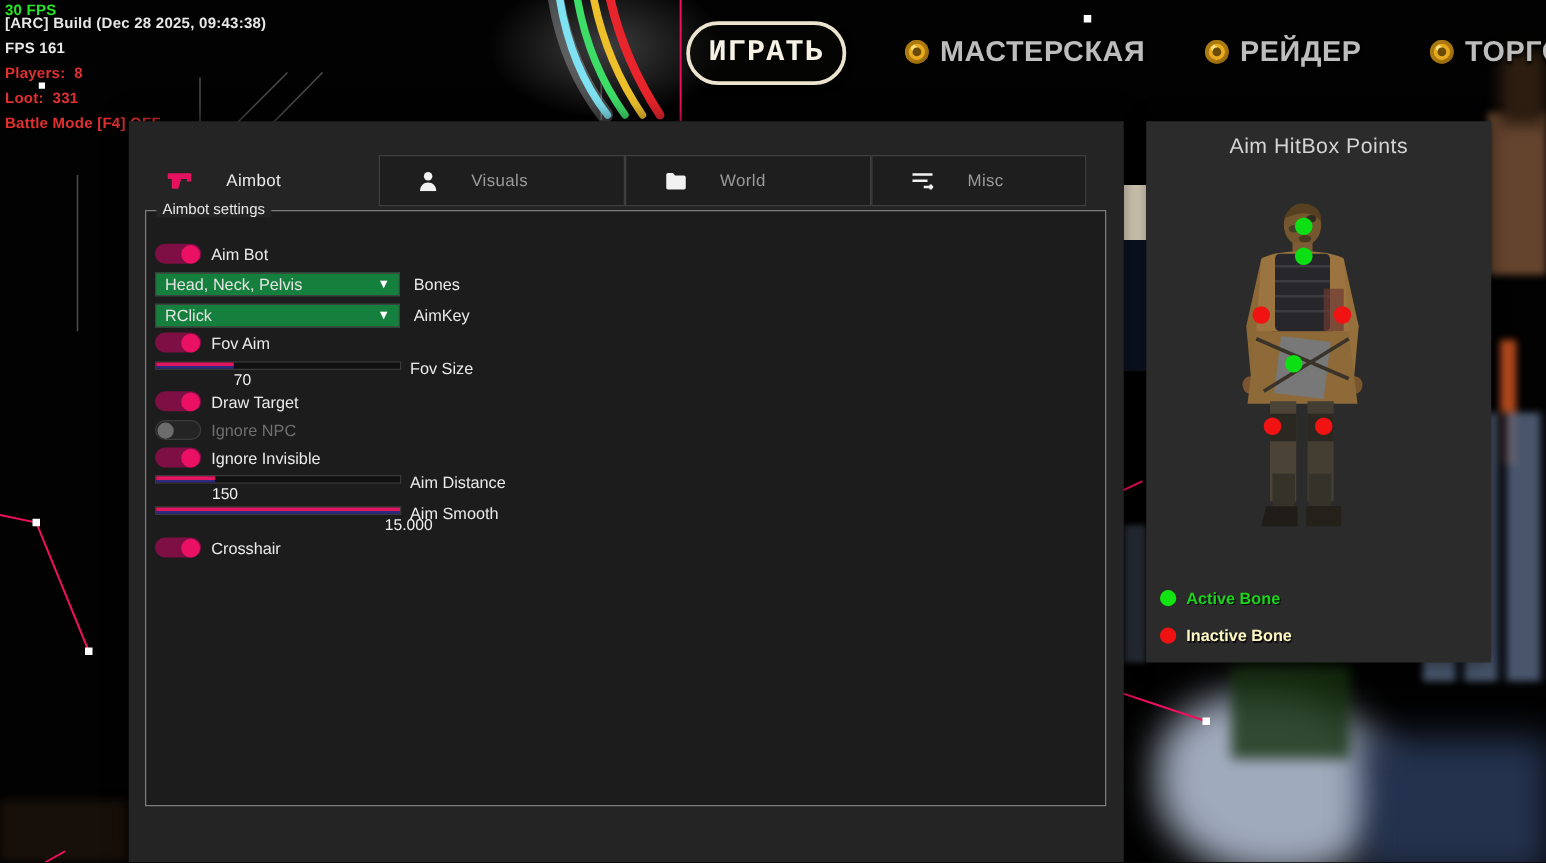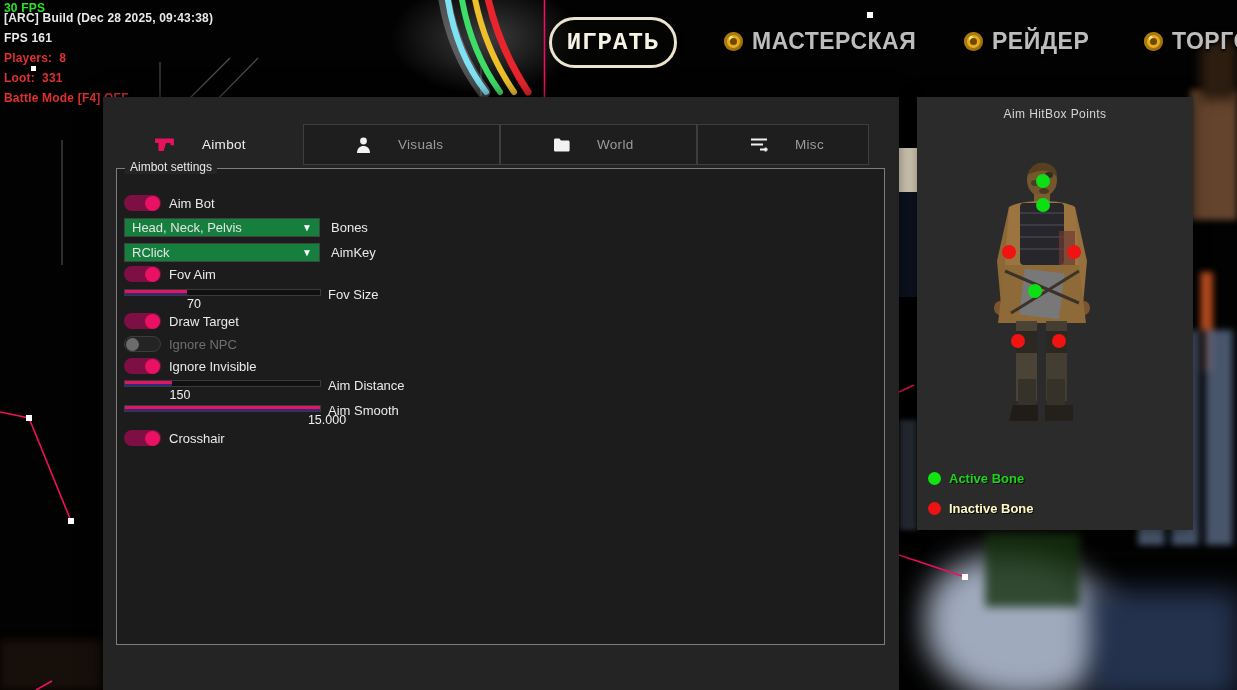--- a/index.html
+++ b/index.html
@@ -22,21 +22,21 @@
   .gmenu-item { position:absolute; top:28px; display:flex; align-items:center; z-index:4; }
   .gmenu-item .coin { width:19px; height:19px; border-radius:50%; margin-right:9px;
       background:radial-gradient(circle at 38% 35%, #f8e07c 0 14%, #e7ab1d 15% 55%, #7c540a 100%);
       box-shadow:inset 0 0 0 3px rgba(122,80,8,.55), 0 1px 2px rgba(0,0,0,.7); }
   .gmenu-item .coin i { display:block; width:7px; height:7px; border-radius:50%; background:#6b4a08; margin:6px 0 0 6px; }
   .gmenu-item .glabel { color:#bdbdbd; font-size:23px; font-weight:700; letter-spacing:.5px; text-shadow:0 2px 3px #000; white-space:nowrap; }
 
   
   #main-panel { position:absolute; left:103px; top:97px; width:796px; height:593px; background:#242424; z-index:10; box-shadow:0 0 20px rgba(0,0,0,.6); }
   .tabbar { position:absolute; left:0; top:27px; width:796px; height:41px; }
-  .tab { position:absolute; top:0; height:41px; display:flex; align-items:center; padding-left:52px; gap:27px; cursor:pointer; }
+  .tab { position:absolute; top:0; height:41px; display:flex; align-items:center; padding-left:31px; gap:27px; cursor:pointer; }
   .tab.boxed { background:#1e1e1e; border:1px solid #3e3e3e; }
   .tab .tlabel { font-size:13.5px; color:#9b9b9b; letter-spacing:.3px; }
   .tab.active .tlabel { color:#ededed; }
   .ticon { display:flex; align-items:center; }
 
   .groupbox { position:absolute; left:13px; top:71px; width:769px; height:477px; border:1px solid #7d7d7d; background:#1c1c1c; }
   .group-label { position:absolute; left:8px; top:-9px; background:#242424; padding:0 5px; font-size:12px; color:#e6e6e6; }
 
   .ctl-label { position:absolute; font-size:13px; color:#eaeaea; white-space:nowrap; }
   .ctl-label.dim { color:#6f6f6f; }
@@ -50,21 +50,21 @@
   .dropdown { position:absolute; width:196px; height:19px; background:#15803d; border:1px solid #414141; display:flex; align-items:center; padding:0 7px; cursor:pointer; }
   .dropdown .dd-text { flex:1; font-size:13px; color:#e4e4e4; white-space:nowrap; }
   .dropdown .dd-arrow { color:#fff; font-size:10px; line-height:10px; }
 
   .slider { position:absolute; width:197px; height:7px; background:#101010; border:1px solid #3a3a3a; cursor:pointer; }
   .slider .fill { height:100%; background:linear-gradient(to bottom, #e21560 0 60%, #2e2a7e 60% 100%); }
   .slider-value { position:absolute; font-size:12.5px; color:#f0f0f0; text-align:center; }
 
   
   #hitbox-panel { position:absolute; left:917px; top:97px; width:276px; height:433px; background:#2b2b2b; z-index:10; box-shadow:0 0 14px rgba(0,0,0,.5); }
-  #hitbox-title { position:absolute; left:0; top:10px; width:100%; text-align:center; font-size:12px; color:#d4d4d4; letter-spacing:.4px; }
+  #hitbox-title { position:absolute; left:0; top:10px; width:100%; text-align:center; font-size:17px; color:#d4d4d4; letter-spacing:.4px; }
   #model-svg { position:absolute; left:58px; top:56px; }
   .bone-dot { position:absolute; width:14px; height:14px; border-radius:50%; transform:translate(-50%,-50%); cursor:pointer; }
   .bone-dot.active { background:#0ce014; }
   .bone-dot.inactive { background:#f11212; }
   .legend-row { position:absolute; left:11px; display:flex; align-items:center; gap:8px; }
   .legend-dot { width:13px; height:13px; border-radius:50%; }
   .legend-label { font-size:13px; font-weight:700; text-shadow:1px 1px 0 rgba(0,0,0,.85); }
   .legend-row.active .legend-dot { background:#12e412; }
   .legend-row.active .legend-label { color:#1cd41c; }
   .legend-row.inactive .legend-dot { background:#ee1212; }

